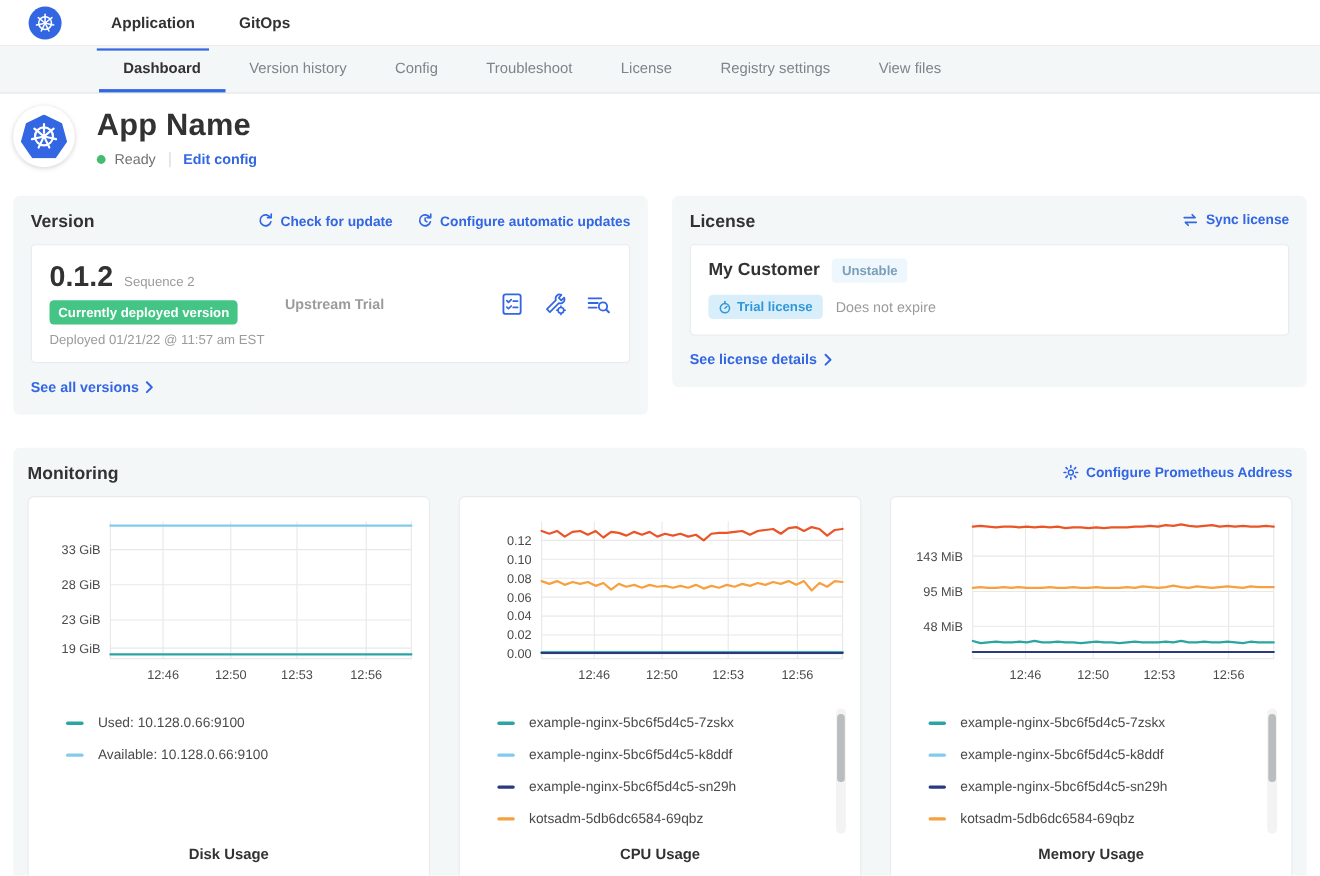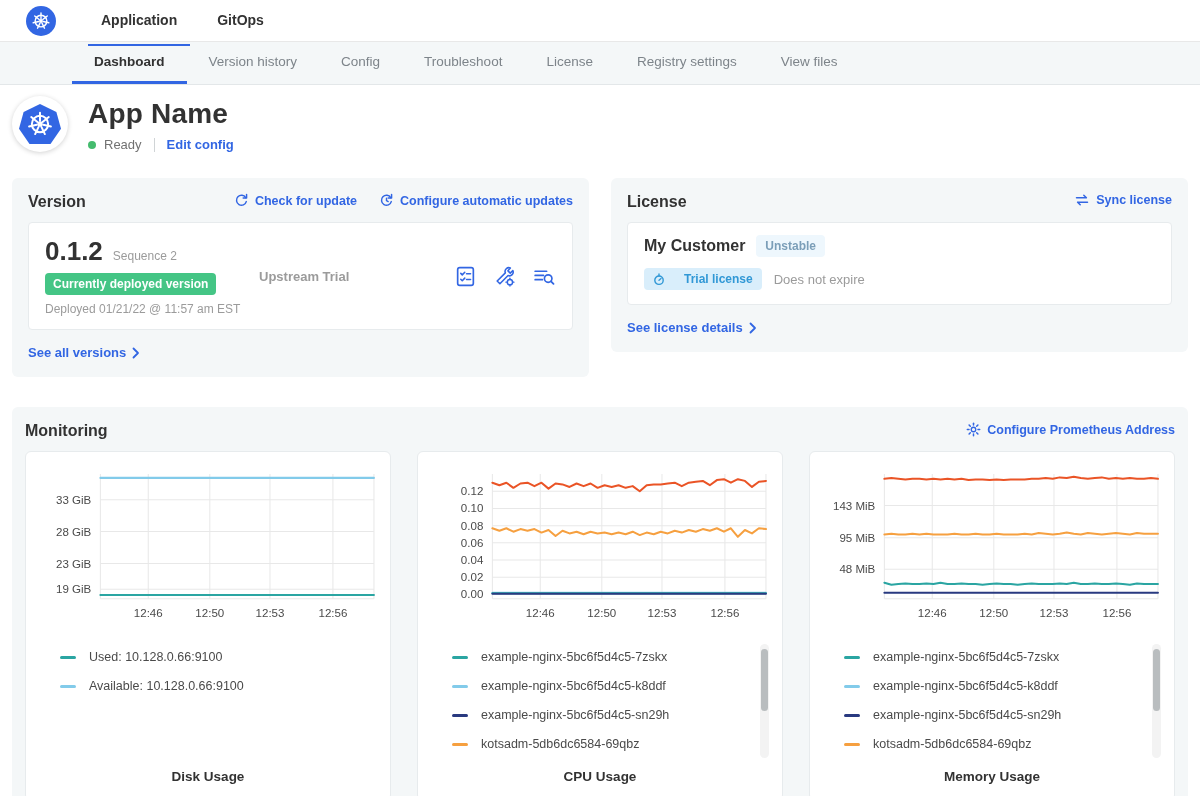--- a/index.html
+++ b/index.html
@@ -16,21 +16,21 @@
     font-weight:600; color:#323232; border-bottom:2px solid transparent; cursor:pointer; }
   .topnav-item.active { border-bottom-color:#3266e3; }
   .topnav-right { margin-left:auto; display:flex; align-items:center; gap:18px; }
   .add-btn { border:1px solid #3266e3; color:#3266e3; background:#fff; border-radius:17px;
     padding:8px 17px; font-size:12.5px; font-weight:700; cursor:pointer;
     font-family:inherit; }
   .logout { font-size:14px; color:#323232; cursor:pointer; }
 
   
   .subnav { height:43px; background:#f4f7f8; border-bottom:1px solid #e3e7e9;
-    display:flex; padding-left:72px; }
+    display:flex; padding-left:90px; }
   .subnav-tab { display:flex; align-items:center; padding:0 22px; font-size:13.5px;
     color:#7d848a; border-bottom:3px solid transparent; cursor:pointer; }
   .subnav-tab.active { color:#323232; font-weight:600; border-bottom-color:#3266e3; }
 
   
   .app-header { display:flex; align-items:flex-start; padding:11px 26px 16px 12px; }
   .app-icon { width:56px; height:56px; border-radius:50%; background:#fff;
     box-shadow:0 1px 5px rgba(0,0,0,.18); display:flex; align-items:center;
     justify-content:center; margin-right:20px; }
   .heptagon { width:42px; height:40px; background:#3266e3; display:flex; align-items:center;
@@ -67,21 +67,21 @@
   .see-link { margin-top:13px; }
 
   .license-card { flex:1; }
   .license-inner { padding:12px 16px 14px; }
   .license-row1 { display:flex; align-items:center; gap:11px; }
   .customer-name { font-size:16px; font-weight:700; }
   .badge-channel { background:#eef7fd; color:#7b9eb8; font-size:12px; font-weight:600;
     padding:4px 9px; border-radius:4px; }
   .license-row2 { display:flex; align-items:center; gap:12px; margin-top:11px; }
   .badge-trial { background:#d9eefb; color:#3198d6; font-size:12px; font-weight:700;
-    padding:4px 9px; border-radius:4px; display:inline-flex; align-items:center; gap:19px; }
+    padding:4px 9px; border-radius:4px; display:inline-flex; align-items:center; gap:5px; }
   .expiry { font-size:13px; color:#9b9b9b; }
 
   
   .monitoring-card { margin-top:30px; padding:15px 13px 13px; }
   .charts { display:flex; gap:26px; margin-top:11px; }
   .panel { flex:1; background:#fff; border:1px solid #e7ebed; border-radius:6px;
     position:relative; padding:12px 10px 16px; display:flex; flex-direction:column; }
   svg.chart { width:100%; height:auto; display:block; }
   .grid { stroke:#e8e8e8; stroke-width:1; }
   .xlab,.ylab { font-size:11.5px; fill:#4a4a4a; font-family:"Liberation Sans","DejaVu Sans",sans-serif; }

